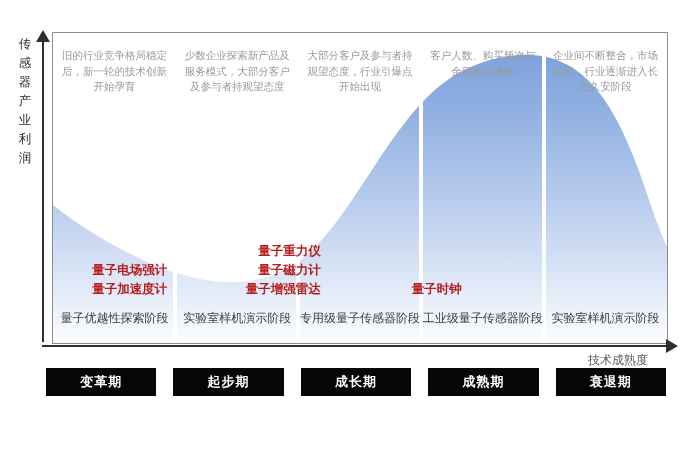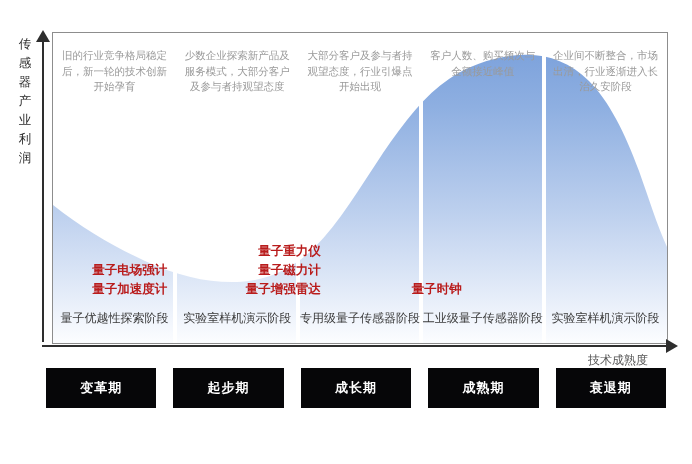--- a/index.html
+++ b/index.html
@@ -79,21 +79,21 @@
     position:absolute;left:53px;top:308px;width:614px;height:20px;
     display:flex;
   }
   .sub{
     flex:1 1 0;box-sizing:border-box;text-align:center;
     font-size:12px;line-height:20px;color:#3a3a3a;white-space:nowrap;
   }
 
   
   .stage-row{
-    position:absolute;left:46px;top:368px;width:620px;height:40px;
+    position:absolute;left:46px;top:368px;width:620px;height:28px;
     display:flex;gap:17px;
   }
   .stage-box{
     flex:1 1 0;background:#060608;color:#ffffff;
     display:flex;align-items:center;justify-content:center;
     font-size:13px;font-weight:bold;letter-spacing:1px;
   }
 </style>
 </head>
 <body>

